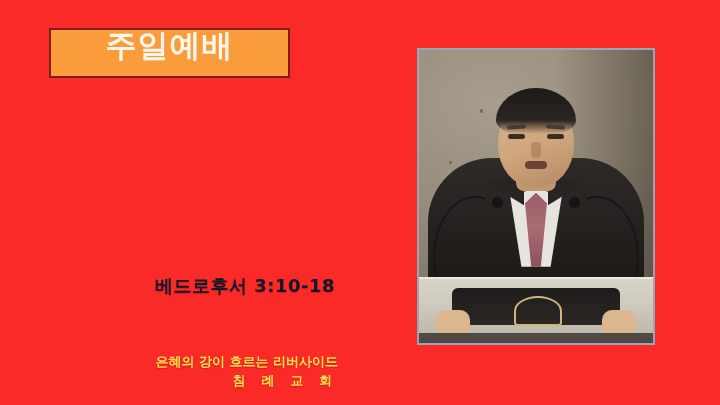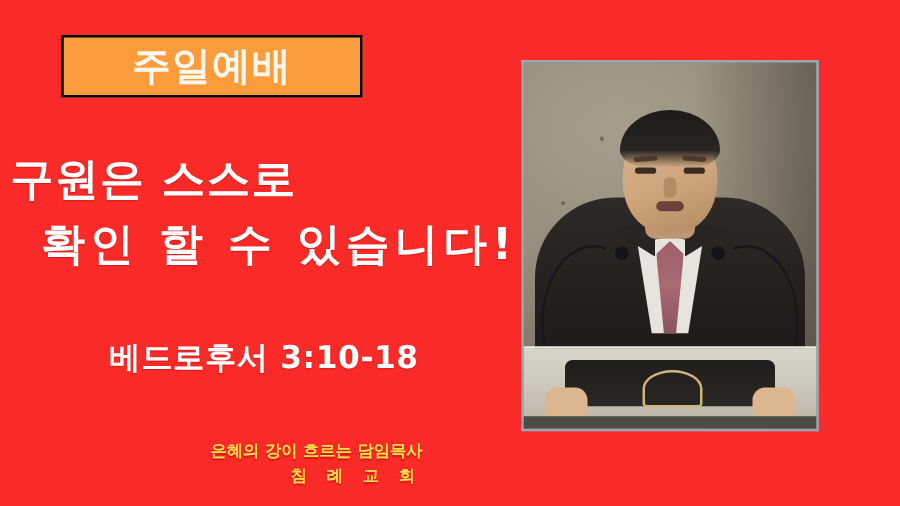--- a/index.html
+++ b/index.html
@@ -17,24 +17,24 @@
   }
 
   
   #badge {
     position: absolute;
     left: 49px;
     top: 28px;
     width: 241px;
     height: 50px;
     background: #fa9b3c;
-    border: 2px solid #000000;
+    border: 2px solid #7f1d1d;
     box-sizing: border-box;
     display: flex;
-    align-items: center;
+    align-items: flex-start;
     justify-content: center;
   }
   #badge-text {
     color: #fdf6ea;
     font-size: 31px;
     font-weight: 700;
     letter-spacing: 1px;
     line-height: 1;
     white-space: nowrap;
   }
@@ -67,23 +67,23 @@
   #ref-block {
     position: absolute;
     left: 0;
     top: 268px;
     width: 400px;
     text-align: right;
     padding-right: 65px;
     box-sizing: border-box;
   }
   .ref-line {
-    color: #ffffff;
+    color: #0f172a;
     font-weight: 700;
-    font-size: 25px;
+    font-size: 18px;
     line-height: 36px;
     white-space: nowrap;
     letter-spacing: 0.5px;
     text-shadow: 0 1px 1px rgba(120,0,0,0.30);
   }
 
   
   #church-block {
     position: absolute;
     left: 0;
@@ -333,31 +333,27 @@
 </style>
 </head>
 <body>
 
 <div id="slide">
 
   <div id="badge">
     <span id="badge-text">주일예배</span>
   </div>
 
-  <div id="title-block">
-    <div class="title-line" id="title-line-1">구원은 스스로</div>
-    <div class="title-line" id="title-line-2">확인 할 수 있습니다!</div>
-  </div>
 
   <div id="ref-block">
     <div class="ref-line">베드로후서 3:10-18</div>
   </div>
 
   <div id="church-block">
-    <div class="church-line" id="church-line-1">은혜의 강이 흐르는 담임목사</div>
+    <div class="church-line" id="church-line-1">은혜의 강이 흐르는 리버사이드</div>
     <div class="church-line" id="church-line-2">침 례 교 회</div>
   </div>
 
   <div id="photo-frame">
     <div id="photo-scene">
       <div class="wall"></div>
       <div class="wall-shadow"></div>
       <div class="wall-speck" style="left:26%;top:20%;width:3px;height:4px;"></div>
       <div class="wall-speck" style="left:13%;top:38%;width:3px;height:3px;"></div>
 

